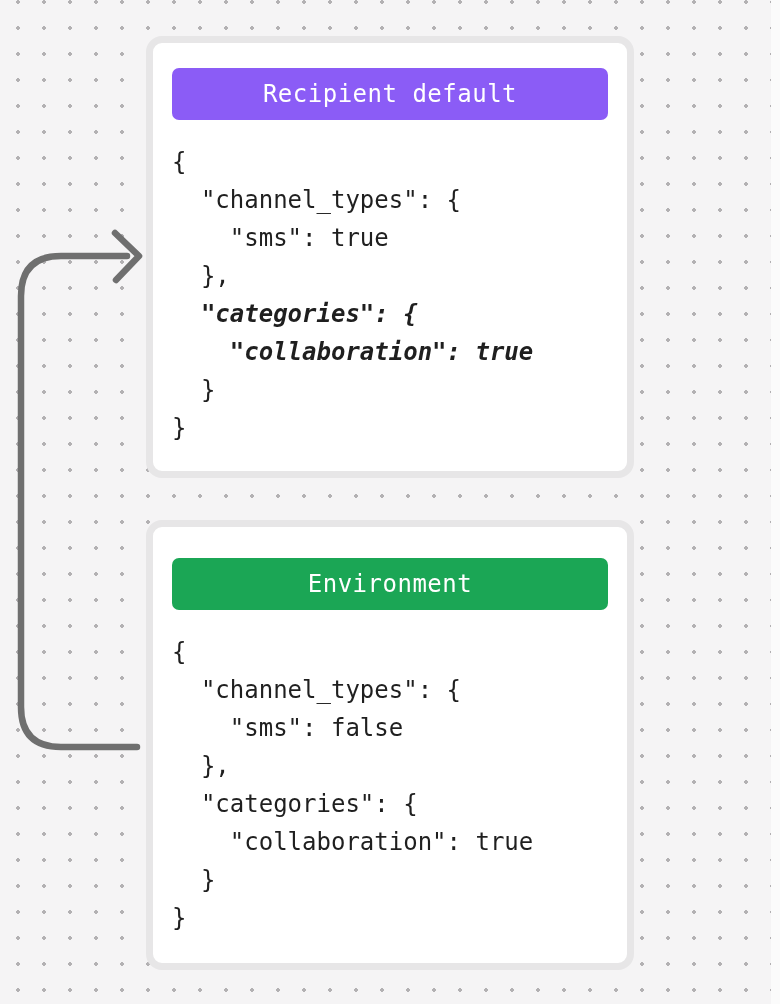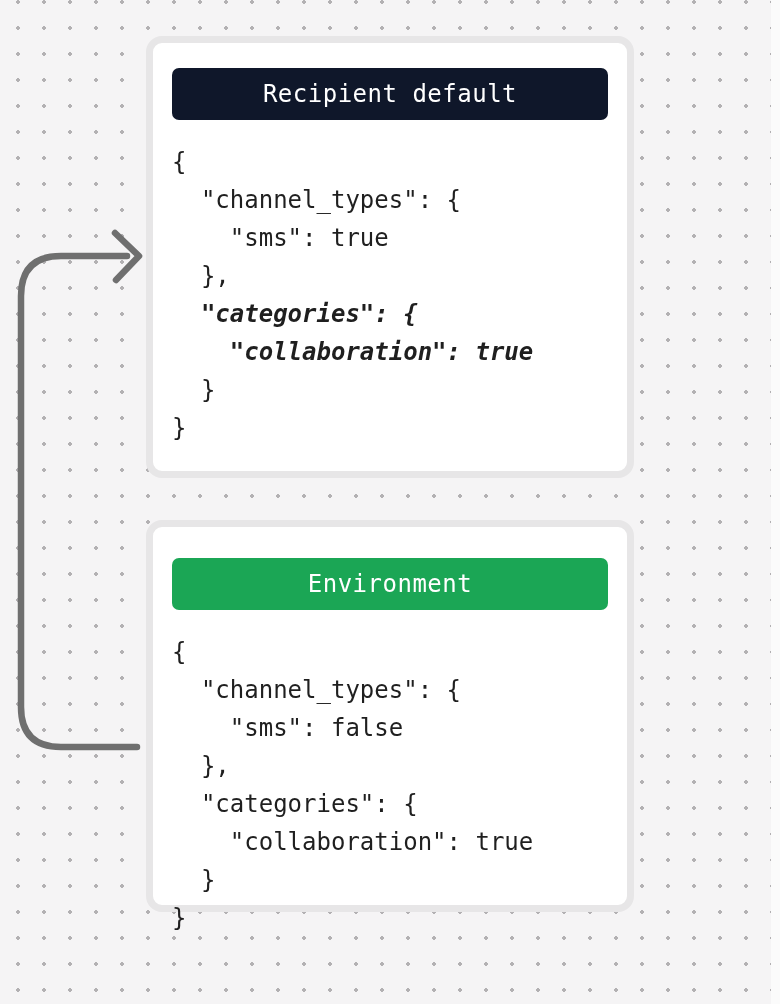--- a/index.html
+++ b/index.html
@@ -44,21 +44,21 @@
   .card {
     position: absolute;
     left: 146px;
     width: 488px;
     box-sizing: border-box;
     background: #ffffff;
     border: 7px solid #e7e6e7;
     border-radius: 16px;
   }
   .card-recipient { top: 36px;  height: 442px; }
-  .card-environment { top: 520px; height: 392px; }
+  .card-environment { top: 520px; height: 450px; }
   .card-header {
     height: 52px;
     margin: 25px 19px 0 19px;
     border-radius: 7px;
     display: flex;
     align-items: center;
     justify-content: center;
     color: #ffffff;
     font-size: 24px;
     letter-spacing: 0.5px;
@@ -89,21 +89,21 @@
   <div class="edge-strip"></div>
 
   <div style="color:#6f6f6f;">
     <svg class="arrow-svg" viewBox="0 0 780 1004" xmlns="http://www.w3.org/2000/svg">
       <path d="M 137 747 L 61 747 Q 21 747 21 707 L 21 296 Q 21 256 61 256 L 127 256"></path>
       <path d="M 115 233 L 139 256 L 116 280"></path>
     </svg>
   </div>
 
   <div class="card card-recipient">
-    <div class="card-header" style="background: #0f172a;">
+    <div class="card-header" style="background: #8b5cf6;">
       <span>Recipient default</span>
     </div>
     <div class="code">
       <code class="code-line">{</code>
       <code class="code-line">  "channel_types": {</code>
       <code class="code-line">    "sms": true</code>
       <code class="code-line">  },</code>
       <code class="code-line italic">  "categories": {</code>
       <code class="code-line italic">    "collaboration": true</code>
       <code class="code-line">  }</code>

